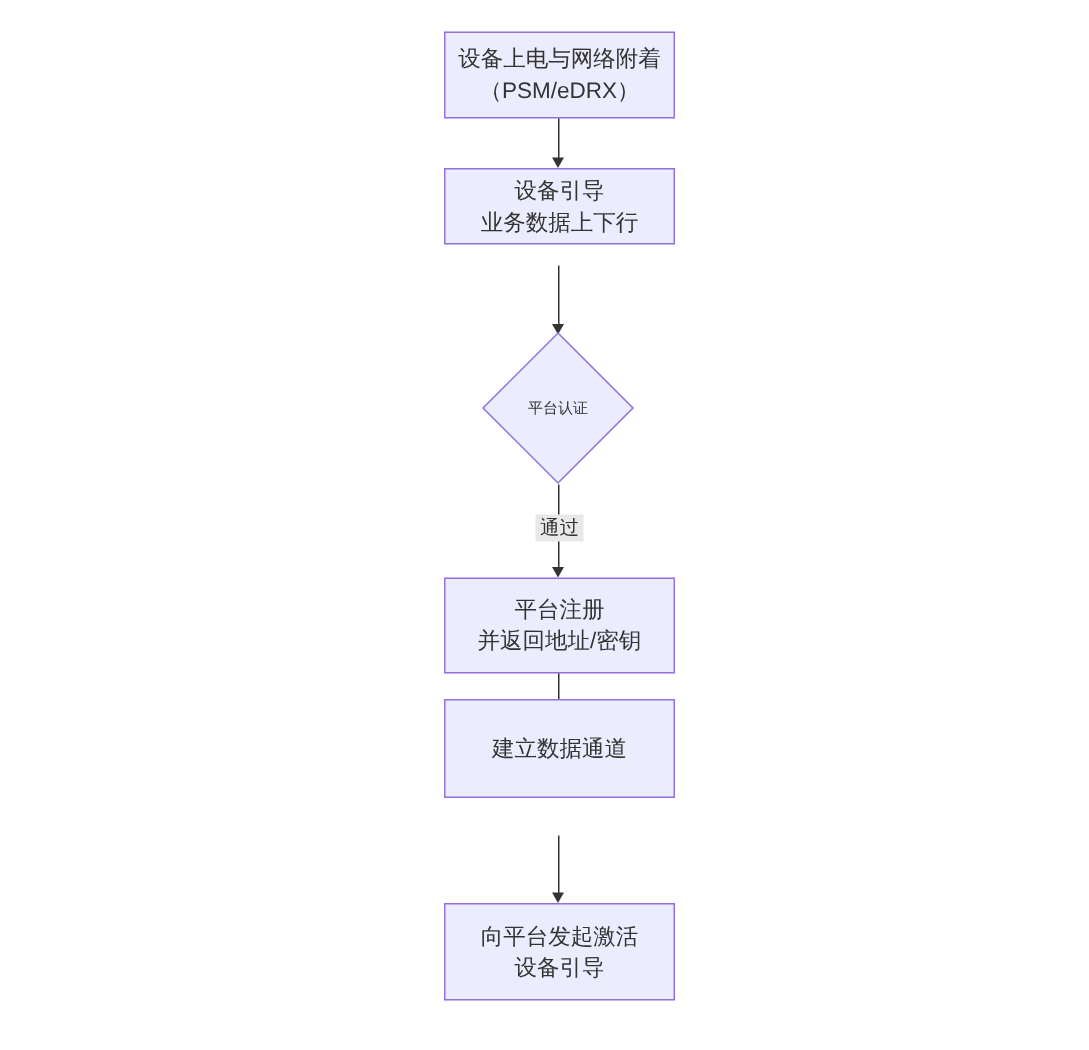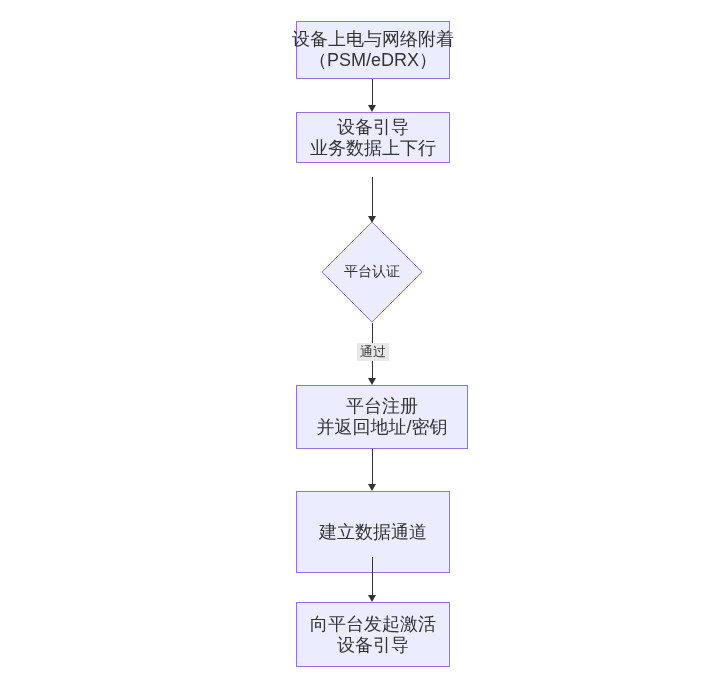--- a/index.html
+++ b/index.html
@@ -23,21 +23,21 @@
   .node {
     position: absolute;
     box-sizing: border-box;
     background: var(--node-fill);
     border: 1px solid var(--node-border);
     display: flex;
     flex-direction: column;
     align-items: center;
     justify-content: center;
     color: var(--text-color);
-    font-size: 18px;
+    font-size: 15px;
     line-height: 21px;
     text-align: center;
     white-space: nowrap;
   }
   .arrow {
     position: absolute;
     width: 9px;
   }
   .arrow .line {
     position: absolute;
@@ -79,21 +79,21 @@
     stroke: var(--node-border);
     stroke-width: 1;
   }
   .diamond-text {
     position: absolute;
     inset: 0;
     display: flex;
     align-items: center;
     justify-content: center;
     color: var(--text-color);
-    font-size: 14px;
+    font-size: 10px;
     white-space: nowrap;
   }
 </style>
 </head>
 <body>
 
 <div id="canvas" style="--node-fill: #ECECFF; --node-border: #9370DB; --text-color: #333333; --edge-color: #333333; --label-bg: #e8e8e8;">
 
   <div class="node" style="left:296px; top:21px; width:154px; height:58px;">
     <div>设备上电与网络附着</div>
@@ -121,31 +121,31 @@
     </svg>
     <div class="diamond-text">平台认证</div>
   </div>
 
   <div class="arrow" style="left:368px; top:323px; height:62px;">
     <div class="line"></div>
     <div class="head"></div>
   </div>
   <div class="edge-label" style="left:373px; top:352px;">通过</div>
 
-  <div class="node" style="left:296px; top:385px; width:172px; height:64px;">
+  <div class="node" style="left:296px; top:385px; width:154px; height:64px;">
     <div>平台注册</div>
     <div>并返回地址/密钥</div>
   </div>
 
   <div class="arrow" style="left:368px; top:449px; height:42px;">
     <div class="line"></div>
     <div class="head"></div>
   </div>
 
-  <div class="node" style="left:296px; top:491px; width:154px; height:82px;">
+  <div class="node" style="left:296px; top:466px; width:154px; height:66px;">
     <div>建立数据通道</div>
   </div>
 
   <div class="arrow" style="left:368px; top:557px; height:45px;">
     <div class="line"></div>
     <div class="head"></div>
   </div>
 
   <div class="node" style="left:296px; top:602px; width:154px; height:65px;">
     <div>向平台发起激活</div>

